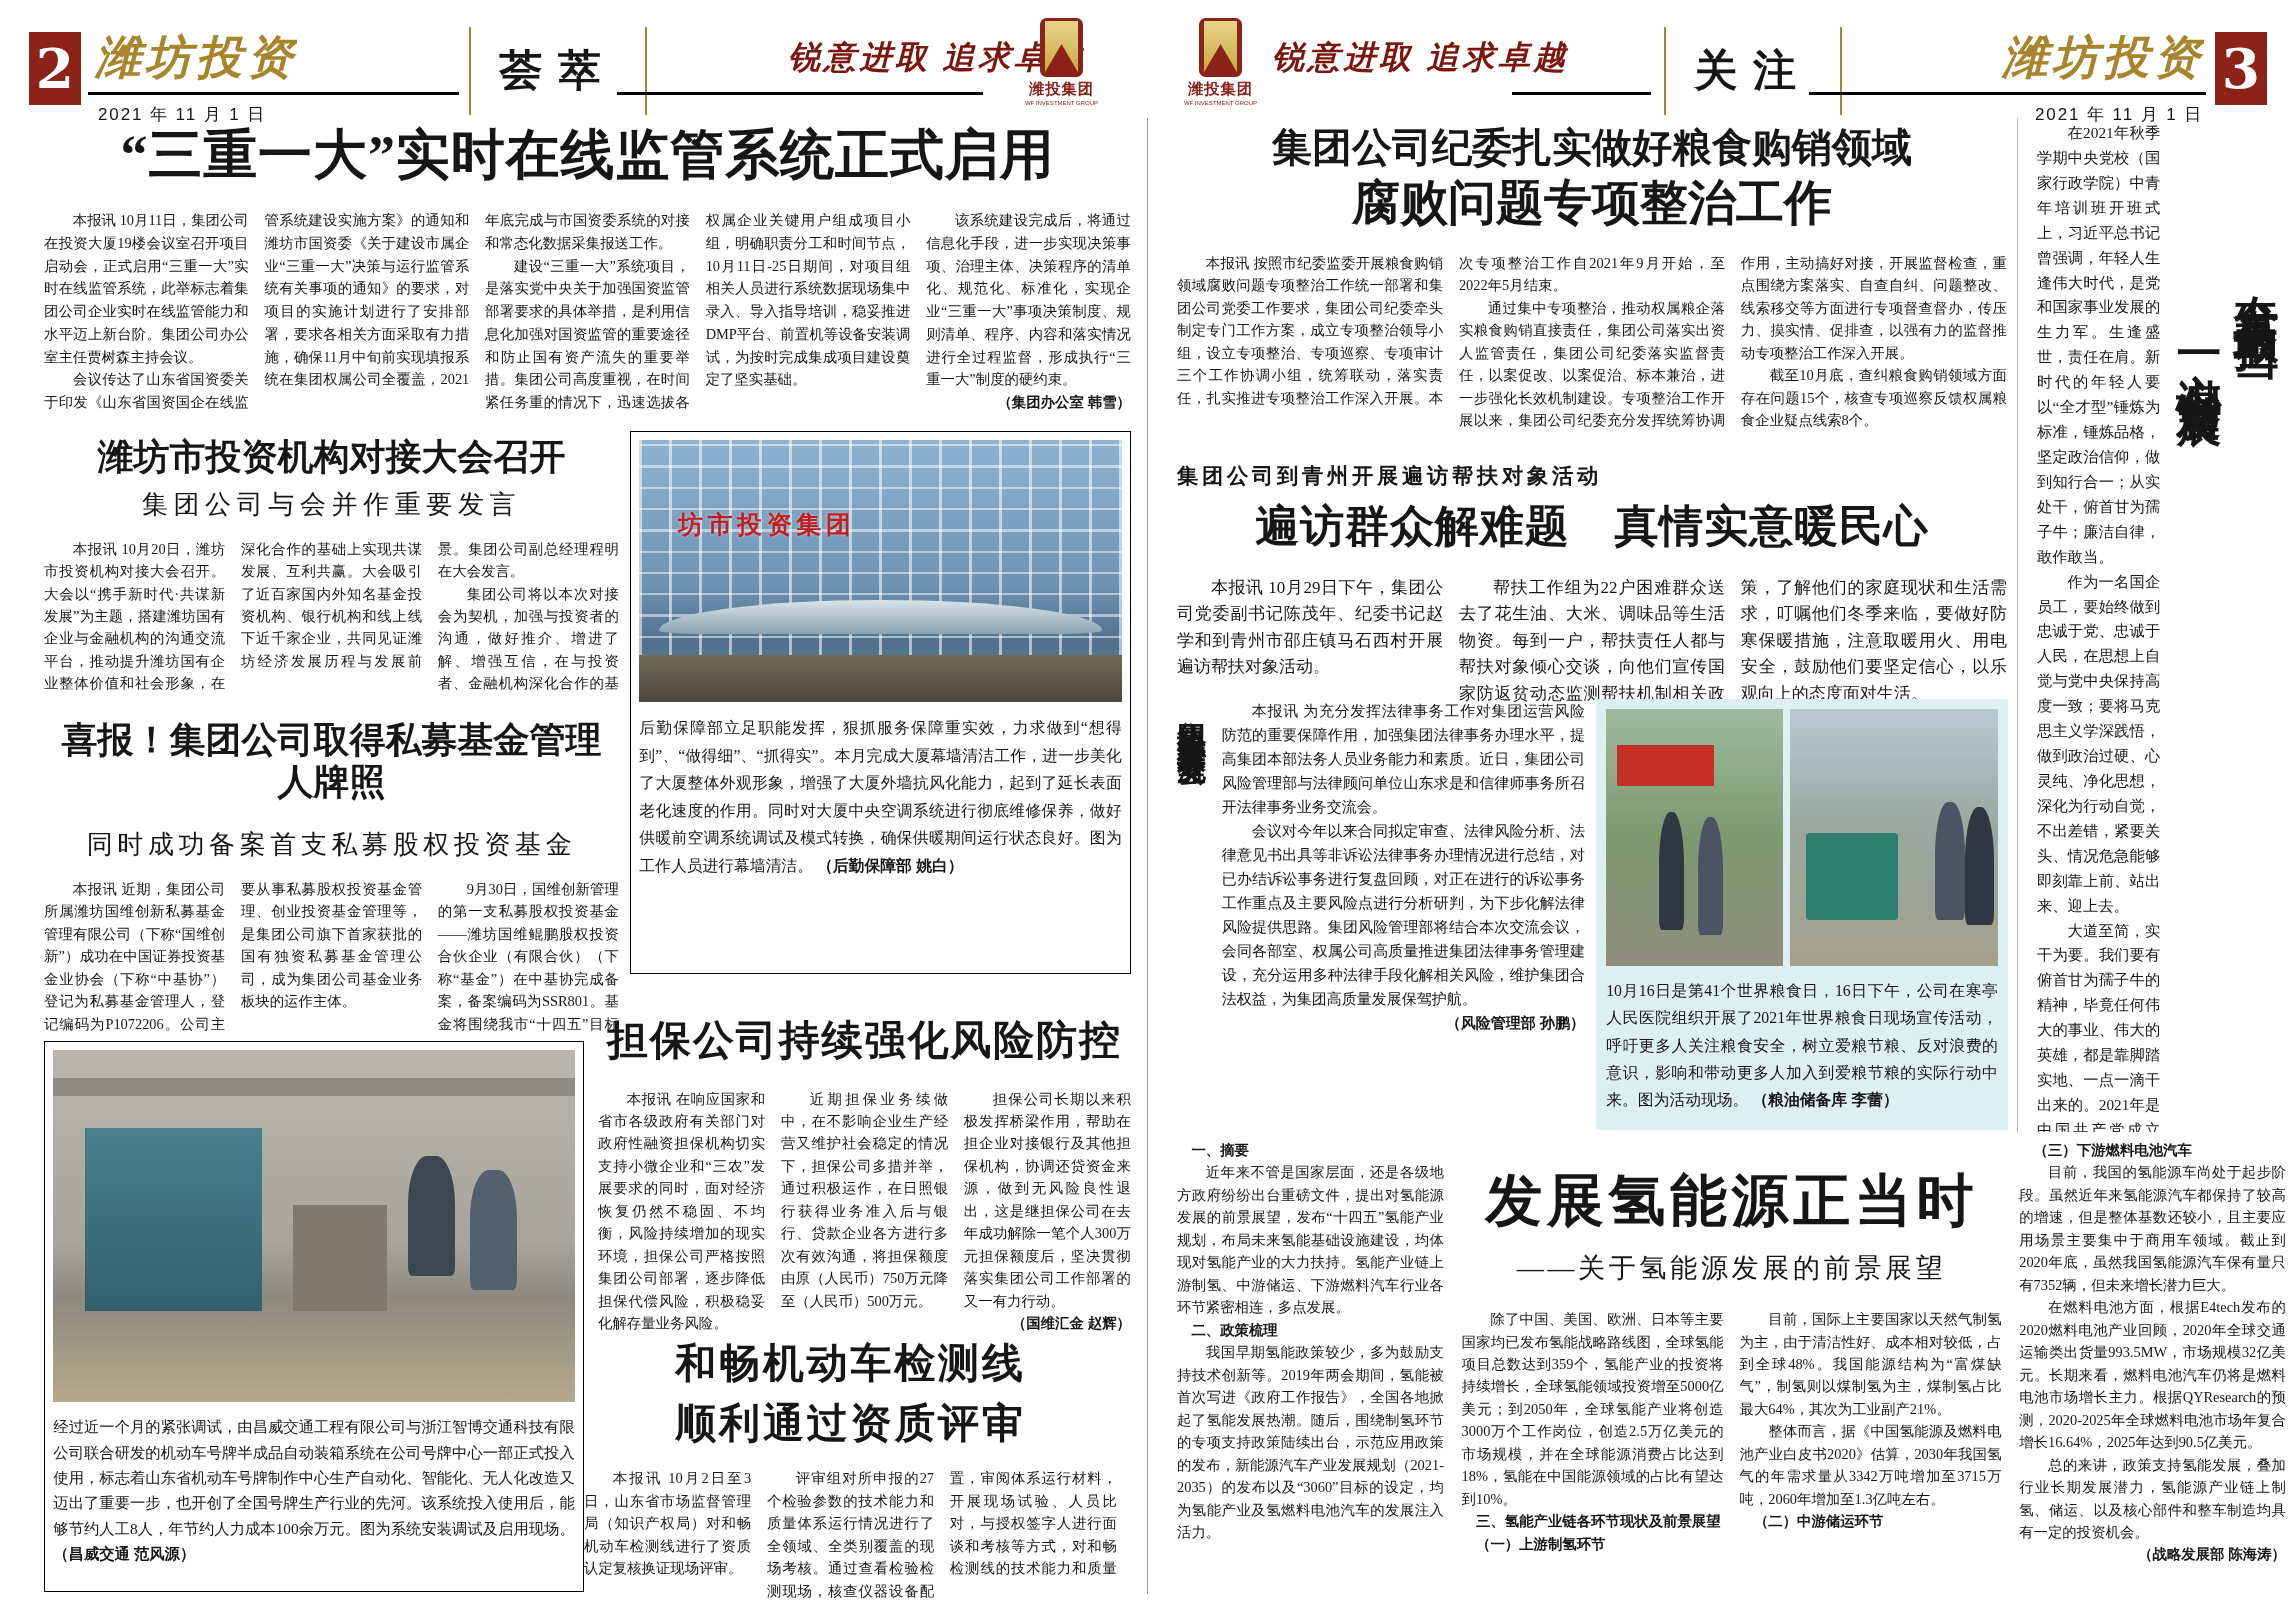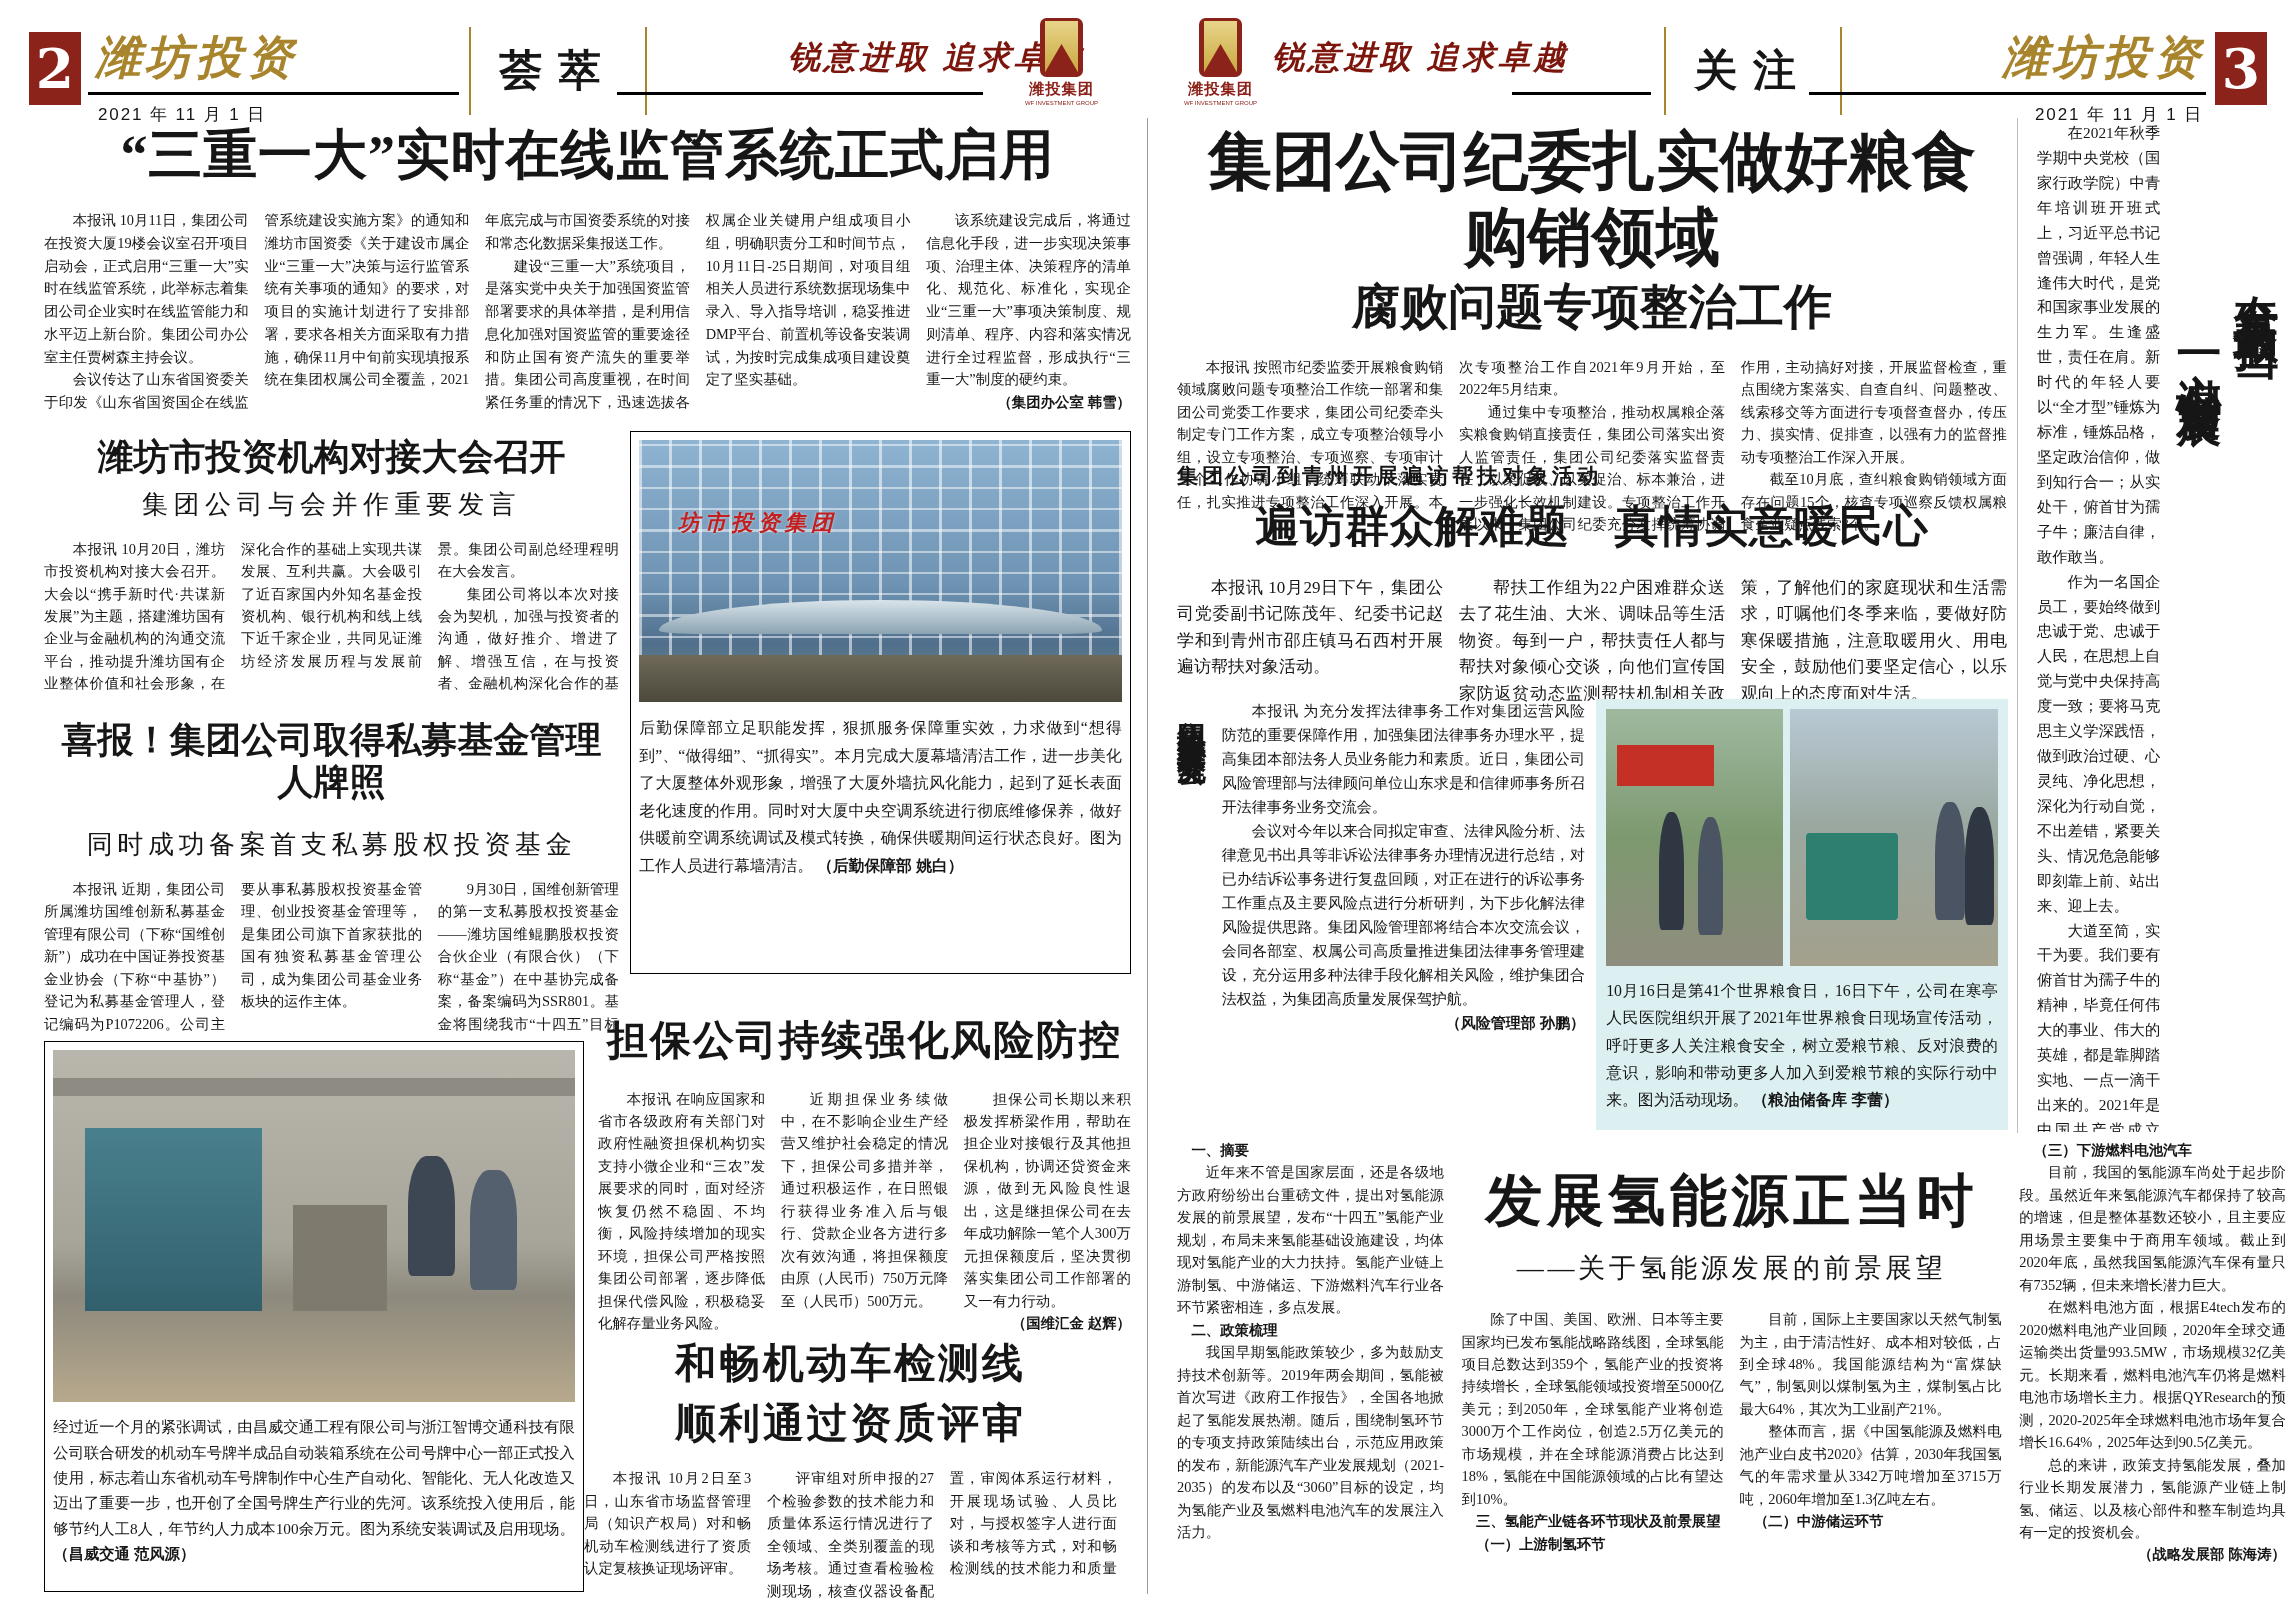--- a/index.html
+++ b/index.html
@@ -39,22 +39,22 @@
   .vline{background:#9a9a9a;width:0.9px;}
   .vtitle{writing-mode:vertical-rl;text-orientation:upright;font-weight:900;font-family:"Liberation Serif",serif;line-height:1;}
   
   .ph-building{position:relative;background:
      repeating-linear-gradient(90deg,rgba(255,255,255,.55) 0 2.8px,rgba(255,255,255,0) 2.8px 30px),
      repeating-linear-gradient(0deg,rgba(255,255,255,.5) 0 2.3px,rgba(255,255,255,0) 2.3px 21.3px),
      linear-gradient(180deg,#8fb4d2 0%,#6e93b3 55%,#4f6f8c 78%,#7b8d86 100%);overflow:hidden;}
   .ph-building .canopy{position:absolute;left:4%;right:4%;bottom:26%;height:13%;background:linear-gradient(180deg,#d9e4ea,#8ba3b2);
       border-radius:50% 50% 10% 10%/90% 90% 10% 10%;}
   .ph-building .base{position:absolute;left:0;right:0;bottom:0;height:18%;background:linear-gradient(180deg,#6f6a58,#4c483c);}
-  .ph-building .sign{position:absolute;left:8%;top:26%;color:#c41f1f;font-weight:900;font-size:22px;letter-spacing:4.6px;
-      font-family:"Liberation Sans",sans-serif;text-shadow:0 0 2.8px rgba(255,255,255,.5);font-style:italic;}
+  .ph-building .sign{position:absolute;left:8%;top:26%;color:#c41f1f;font-weight:900;font-size:25px;letter-spacing:4.6px;
+      font-family:"Liberation Sans",sans-serif;text-shadow:0 0 2.8px rgba(255,255,255,.5);}
   .ph-shop{position:relative;background:linear-gradient(180deg,#b9b6ad 0%,#a7a49a 55%,#8d897d 70%,#b7a98c 100%);overflow:hidden;}
   .ph-shop .beam{position:absolute;left:0;right:0;top:8%;height:5%;background:#8e8b82;}
   .ph-shop .machine{position:absolute;left:6%;top:22%;width:34%;height:52%;background:linear-gradient(180deg,#49808d,#31606c);}
   .ph-shop .crate{position:absolute;left:46%;top:44%;width:18%;height:30%;background:#7e7a6e;}
   .ph-shop .worker1,.ph-shop .worker2{position:absolute;width:9%;height:34%;background:#3d4754;border-radius:40% 40% 8% 8%;}
   .ph-shop .worker1{left:68%;top:30%;}
   .ph-shop .worker2{left:80%;top:34%;background:#55606e;}
   .ph-act{position:relative;overflow:hidden;}
   .ph-act.a{background:linear-gradient(180deg,#9fb9a0 0%,#7d996f 50%,#8f8d7e 100%);}
   .ph-act.b{background:linear-gradient(180deg,#b9c9d4 0%,#9aa8a0 45%,#a3a08c 100%);}
@@ -186,21 +186,21 @@
     <div class="h-sans" style="font-size:41px;letter-spacing:2.8px;">和畅机动车检测线</div>
     <div class="h-sans" style="font-size:41px;letter-spacing:2.8px;margin-top:4.6px;">顺利通过资质评审</div>
     <div class="art-body" style="margin-top:16.7px;column-count:3;font-size:14.4px;line-height:1.56;height:148px;">
       <p>本报讯  10月2日至3日，山东省市场监督管理局（知识产权局）对和畅机动车检测线进行了资质认定复核换证现场评审。</p>
       <p>评审组对所申报的27个检验参数的技术能力和质量体系运行情况进行了全领域、全类别覆盖的现场考核。通过查看检验检测现场，核查仪器设备配置，审阅体系运行材料，开展现场试验、人员比对，与授权签字人进行面谈和考核等方式，对和畅检测线的技术能力和质量管理水平进行了全面确认。</p>
 
     </div>
   </div>
 
   <div class="abs" style="left:1177px;top:124px;width:830px;">
-    <div class="h-lead" style="font-size:64px;">集团公司纪委扎实做好粮食购销领域</div>
+    <div class="h-lead" style="font-size:40px;">集团公司纪委扎实做好粮食购销领域</div>
     <div class="h-lead" style="font-size:48px;margin-top:3.7px;">腐败问题专项整治工作</div>
     <div class="art-body" style="margin-top:20.4px;column-count:3;font-size:14.4px;line-height:1.56;height:184px;">
       <p>本报讯  按照市纪委监委开展粮食购销领域腐败问题专项整治工作统一部署和集团公司党委工作要求，集团公司纪委牵头制定专门工作方案，成立专项整治领导小组，设立专项整治、专项巡察、专项审计三个工作协调小组，统筹联动，落实责任，扎实推进专项整治工作深入开展。本次专项整治工作自2021年9月开始，至2022年5月结束。</p>
       <p>通过集中专项整治，推动权属粮企落实粮食购销直接责任，集团公司落实出资人监管责任，集团公司纪委落实监督责任，以案促改、以案促治、标本兼治，进一步强化长效机制建设。专项整治工作开展以来，集团公司纪委充分发挥统筹协调作用，主动搞好对接，开展监督检查，重点围绕方案落实、自查自纠、问题整改、线索移交等方面进行专项督查督办，传压力、摸实情、促排查，以强有力的监督推动专项整治工作深入开展。</p>
       <p>截至10月底，查纠粮食购销领域方面存在问题15个，核查专项巡察反馈权属粮食企业疑点线索8个。</p>
 
     </div>
   </div>
 
   <div class="abs" style="left:1177px;top:461px;width:830px;">

